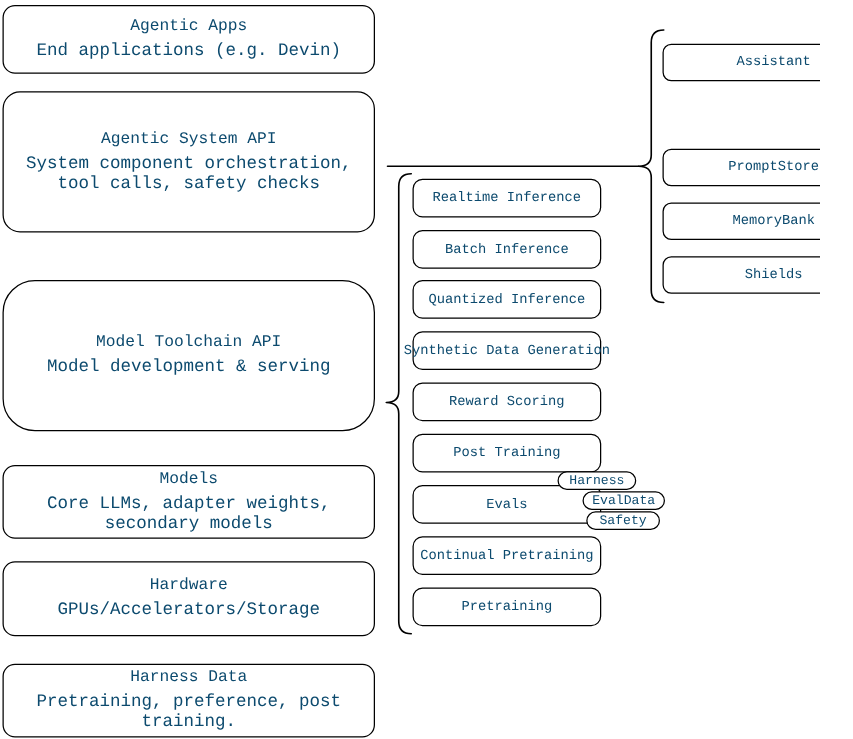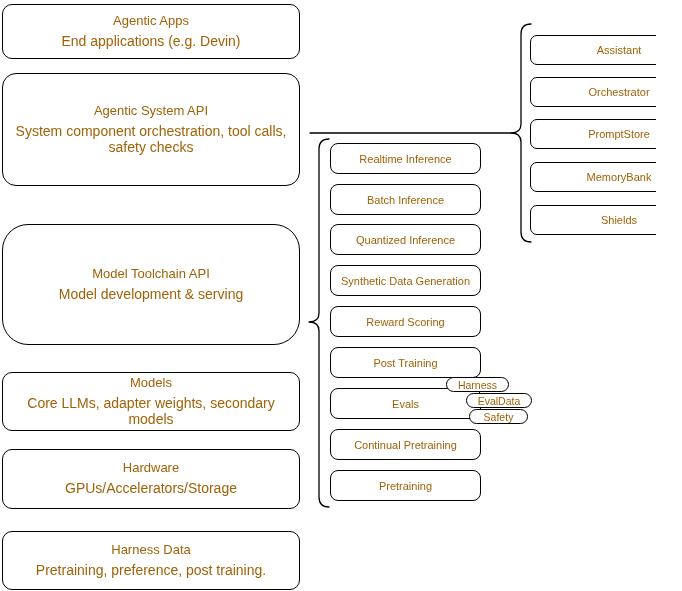--- a/index.html
+++ b/index.html
@@ -1,19 +1,19 @@
 <!DOCTYPE html>
 <html><head>
 <meta charset="utf-8">
 <style>
   html,body{margin:0;padding:0;background:#ffffff;}
   *{box-sizing:border-box;}
   .canvas{
     position:relative;width:656px;height:591px;background:#ffffff;
-    font-family:Liberation Sans, sans-serif;color:#a16207;overflow:hidden;
+    font-family:Liberation Mono, monospace;color:#0c4a6e;overflow:hidden;
   }
   .connectors{position:absolute;left:0;top:0;}
   .connectors path{fill:none;stroke:#000000;stroke-width:1.3;stroke-linecap:round;stroke-linejoin:round;}
   .lbox{
     position:absolute;left:2px;width:298px;border:1px solid #000000;background:#ffffff;
     display:flex;flex-direction:column;align-items:center;justify-content:center;
     gap:4px;text-align:center;
   }
   .lbox .title{font-size:13px;line-height:1.15;}
   .lbox .subtitle{font-size:14px;line-height:1.15;}
@@ -107,23 +107,20 @@
   <div class="pill" style="left:466px;top:393px;width:66px">
     <span>EvalData</span>
   </div>
   <div class="pill" style="left:469px;top:409px;width:59px">
     <span>Safety</span>
   </div>
 
   <div class="rbox" style="top:35px">
     <span>Assistant</span>
   </div>
-  <div class="rbox" style="top:77px">
-    <span>Orchestrator</span>
-  </div>
   <div class="rbox" style="top:119px">
     <span>PromptStore</span>
   </div>
   <div class="rbox" style="top:162px">
     <span>MemoryBank</span>
   </div>
   <div class="rbox" style="top:205px">
     <span>Shields</span>
   </div>
 

